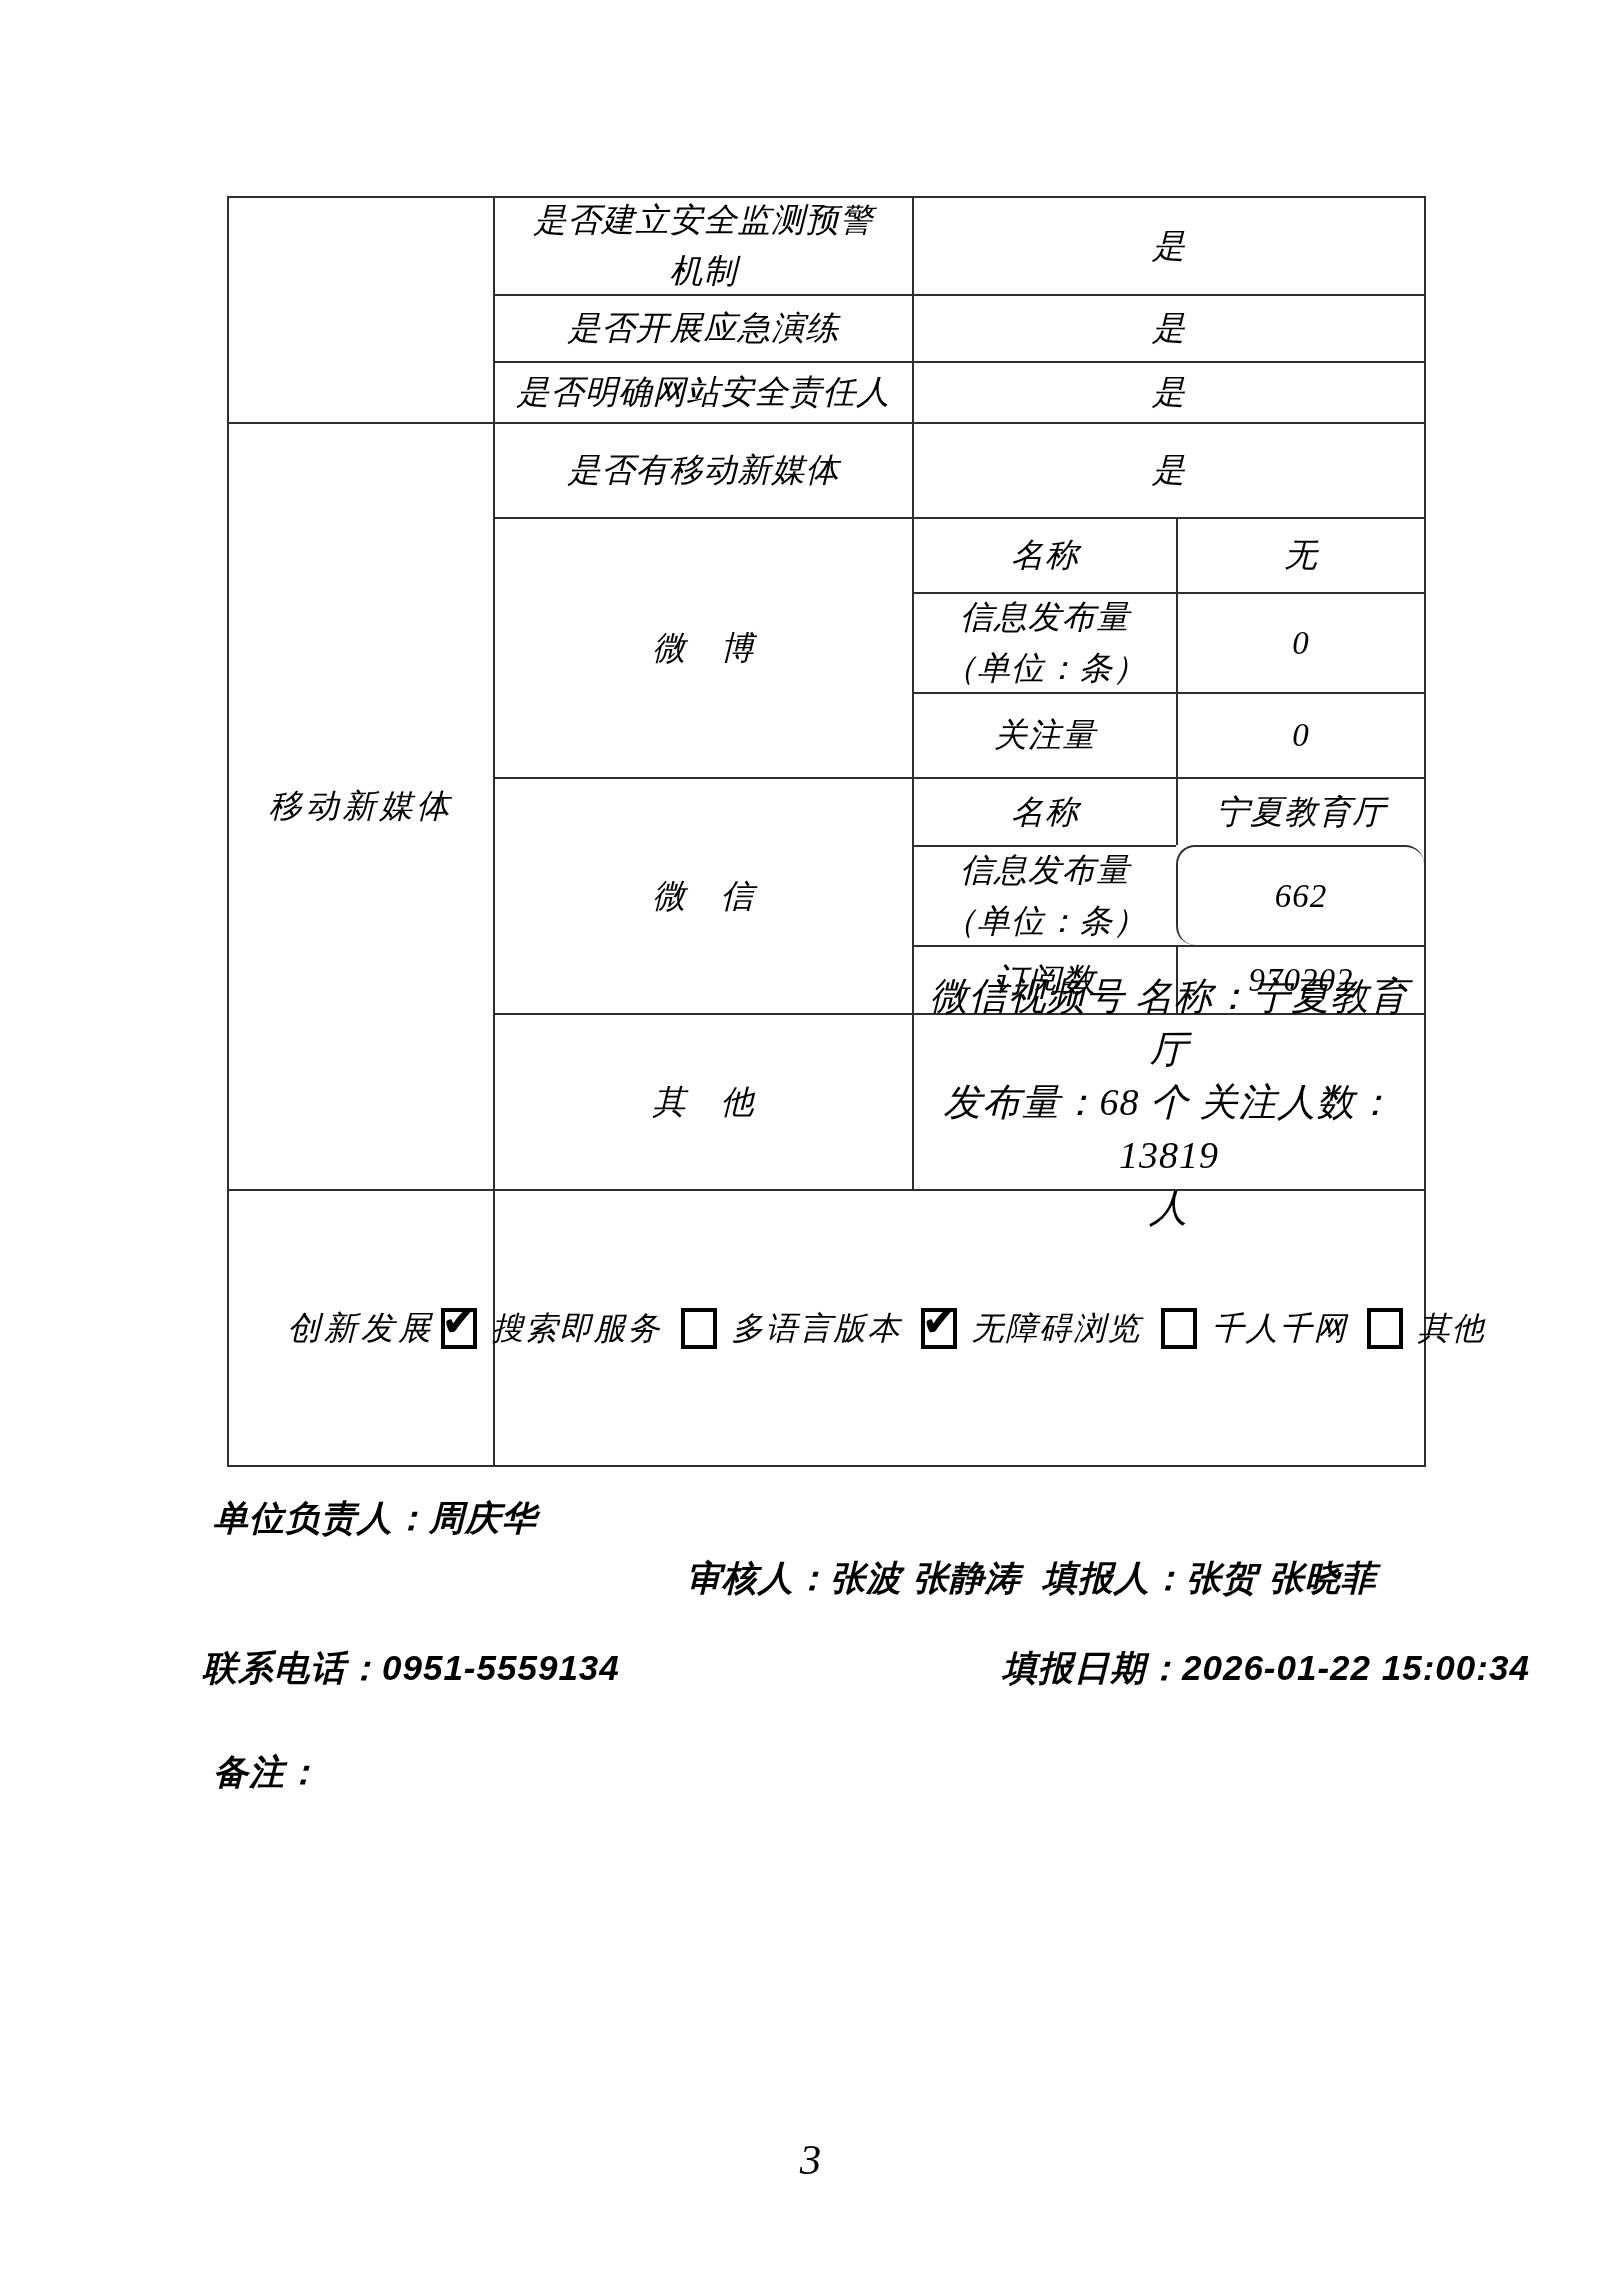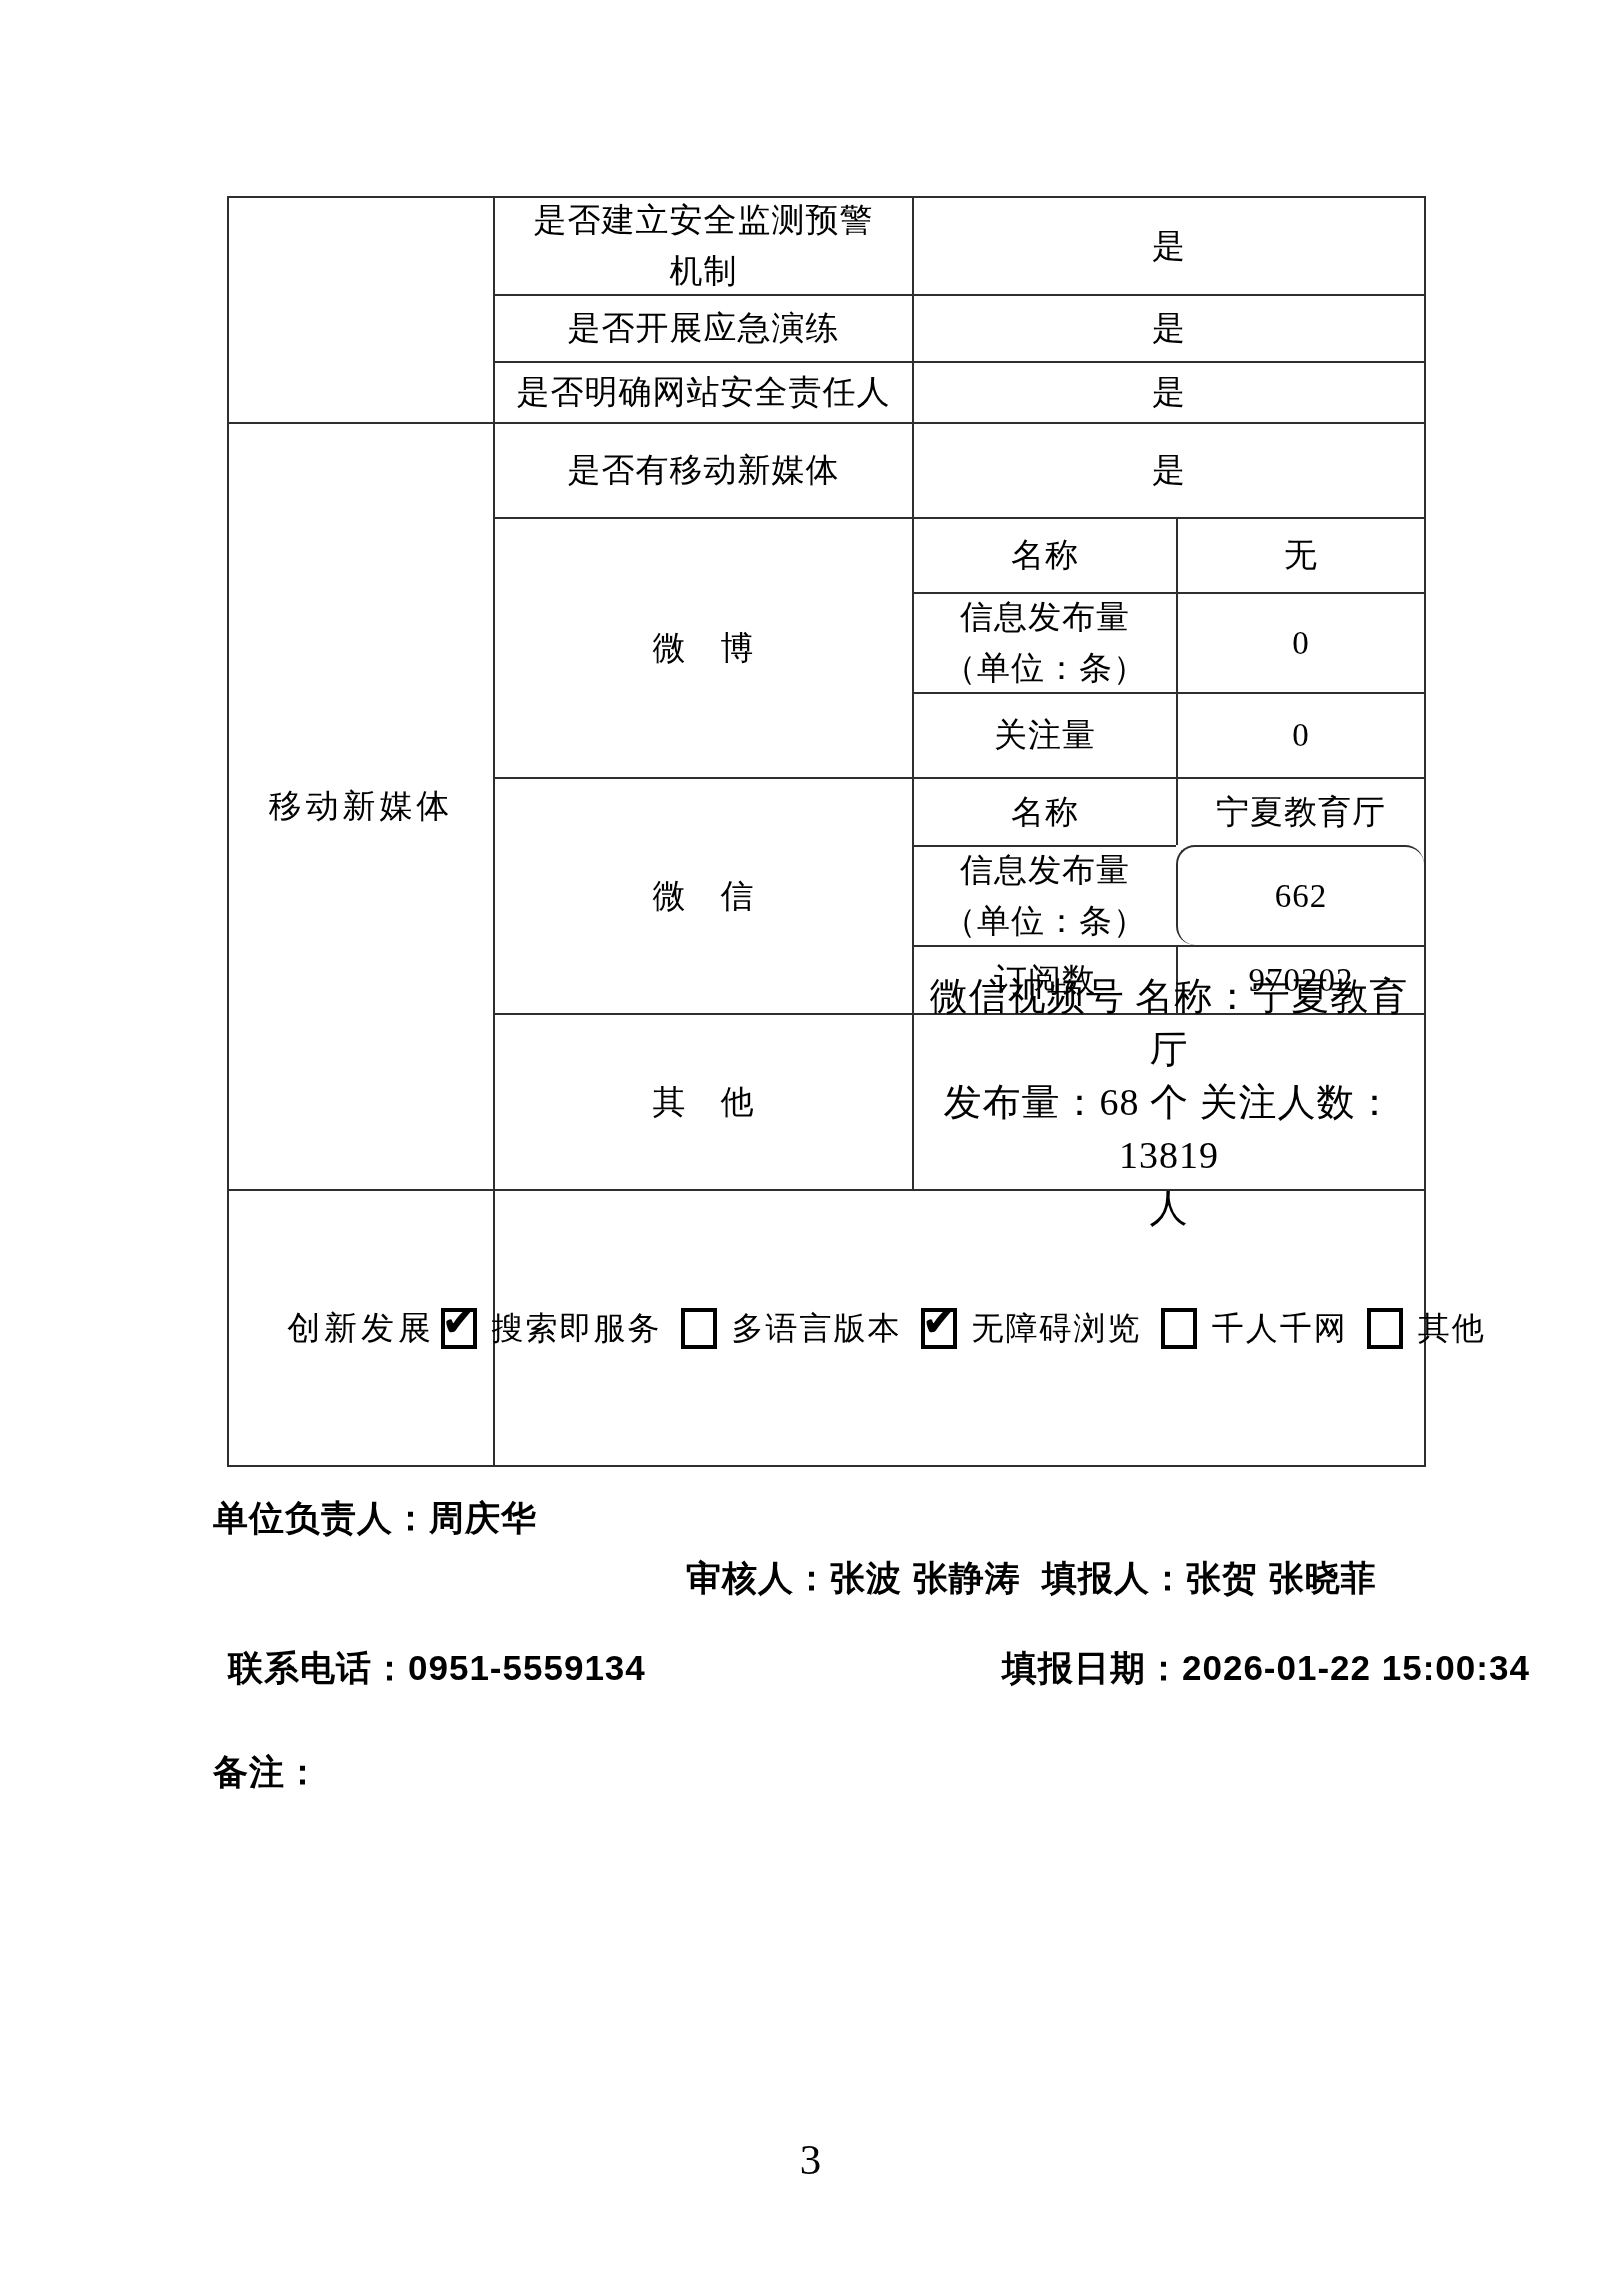--- a/index.html
+++ b/index.html
@@ -1,19 +1,19 @@
 <!DOCTYPE html>
 <html><head>
 <meta charset="utf-8">
 <style>
   html,body { margin:0; padding:0; background:#ffffff; }
   body { width:1621px; height:2293px; position:relative; overflow:hidden;
          font-family:"Liberation Serif","DejaVu Serif",serif; color:#000; }
 
-  .page { position:absolute; left:0; top:0; width:1621px; height:2167px; }
+  .page { position:absolute; left:0; top:0; width:1621px; height:2167px;font-style:italic; }
 
   
   .report-table {
     position:absolute; left:227px; top:196px;
     display:grid;
     grid-template-columns:266px 419px 264px 248px;
     grid-template-rows:98px 67px 61px 95px 75px 100px 85px 68px 100px 68px 176px 276px;
     border-right:2px solid #2e2e2e;
     border-bottom:2.9px solid #2e2e2e;
   }
@@ -112,21 +112,21 @@
         <span class="cb" data-checked="false"></span>
         <span class="cb-label">其他</span>
     </div>
 
   </div>
 
   <div class="footer-item" style="left:213px; top:1495px;">单位负责人：周庆华</div>
   <div class="footer-item" style="left:686px; top:1555px;">审核人：张波 张静涛</div>
   <div class="footer-item" style="left:1042px; top:1555px;">填报人：张贺 张晓菲</div>
 
-  <div class="footer-item" style="left:228px; top:1645px;">联系电话：0951-5559134</div>
+  <div class="footer-item" style="left:202px; top:1645px;">联系电话：0951-5559134</div>
   <div class="footer-item" style="left:1002px; top:1645px;">填报日期：2026-01-22 15:00:34</div>
 
   <div class="footer-item" style="left:213px; top:1749px;">备注：</div>
 
   <div class="page-number">3</div>
 
 </div>
 
 
 </body></html>

